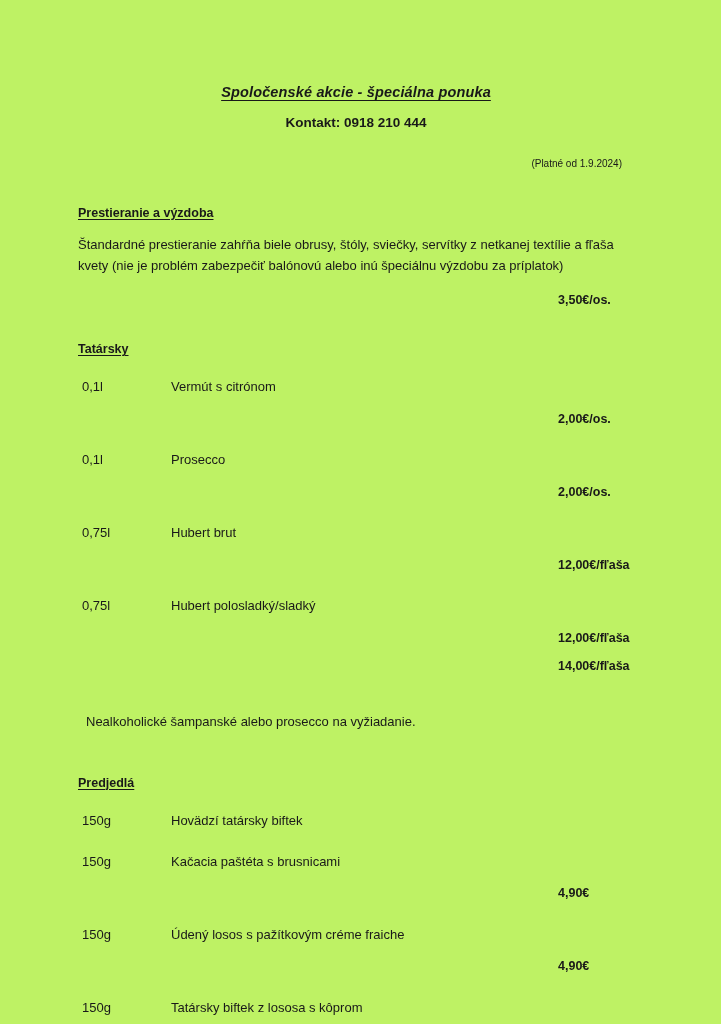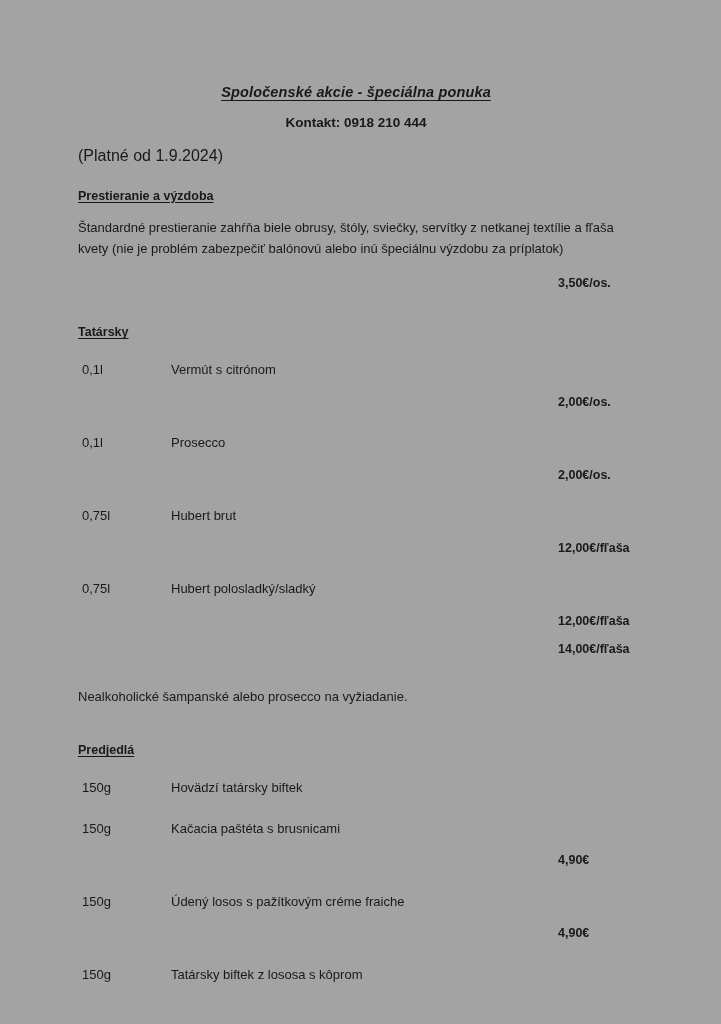--- a/index.html
+++ b/index.html
@@ -17,21 +17,21 @@
     color: #191919;
     -webkit-font-smoothing: antialiased;
   }
 
   .page {
     position: absolute;
     left: 0;
     top: 0;
     width: 721px;
     height: 1024px;
-    background: #a3a3a3;
+    background: #bef264;
   }
 
   
   .content {
     position: absolute;
     left: 78px;
     top: 0;
     width: 556px;
   }
 
@@ -51,24 +51,24 @@
   }
   .doc-contact {
     text-align: center;
     font-size: 13.5px;
     font-weight: bold;
     margin: 0;
     padding-top: 14px;
     line-height: 1.2;
   }
   .doc-valid {
-    text-align: left;
-    font-size: 16px;
+    text-align: right;
+    font-size: 10px;
     font-weight: normal;
-    margin: 0;
+    margin: 12px;
     padding-top: 14px;
     line-height: 1.2;
   }
 
   
   .section-heading {
     font-size: 12.5px;
     font-weight: bold;
     text-decoration: underline;
     text-underline-offset: 2px;
@@ -93,21 +93,21 @@
 
   .note-par {
     font-size: 13px;
     line-height: 21.5px;
     margin: 0;
     padding-top: 21px;
   }
   .note-nealko {
     font-size: 13px;
     line-height: 21.5px;
-    margin: 0;
+    margin: 8px;
     padding-top: 25px;
   }
 
   
   .price-line {
     font-size: 12.5px;
     font-weight: bold;
     line-height: 21.5px;
     margin: 0;
     padding-left: 480px;   

